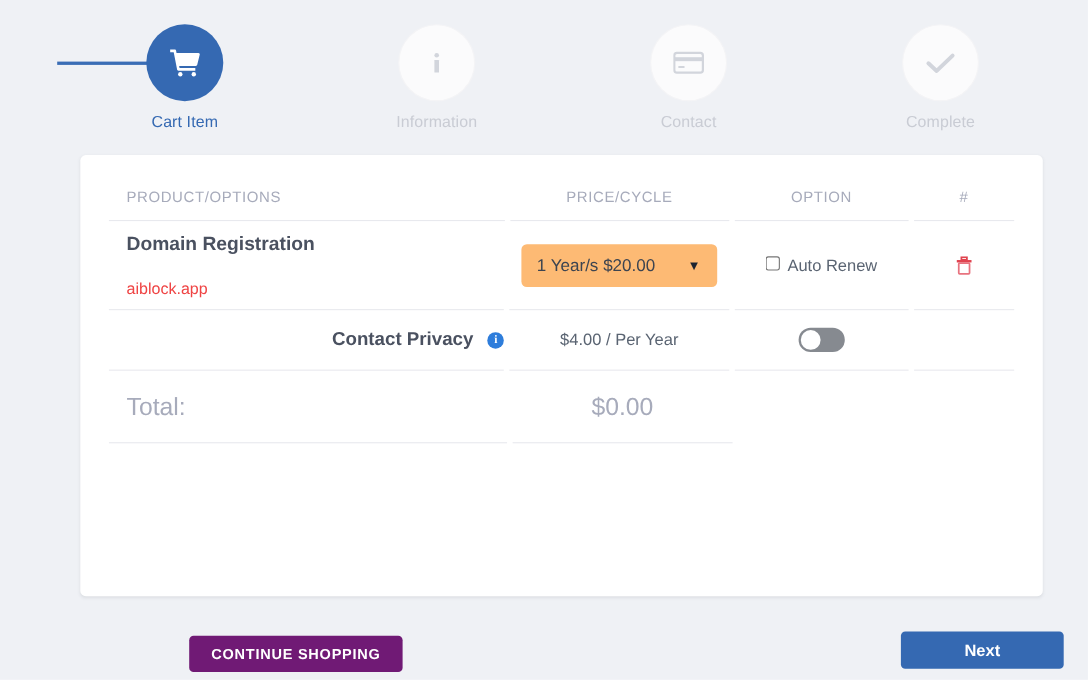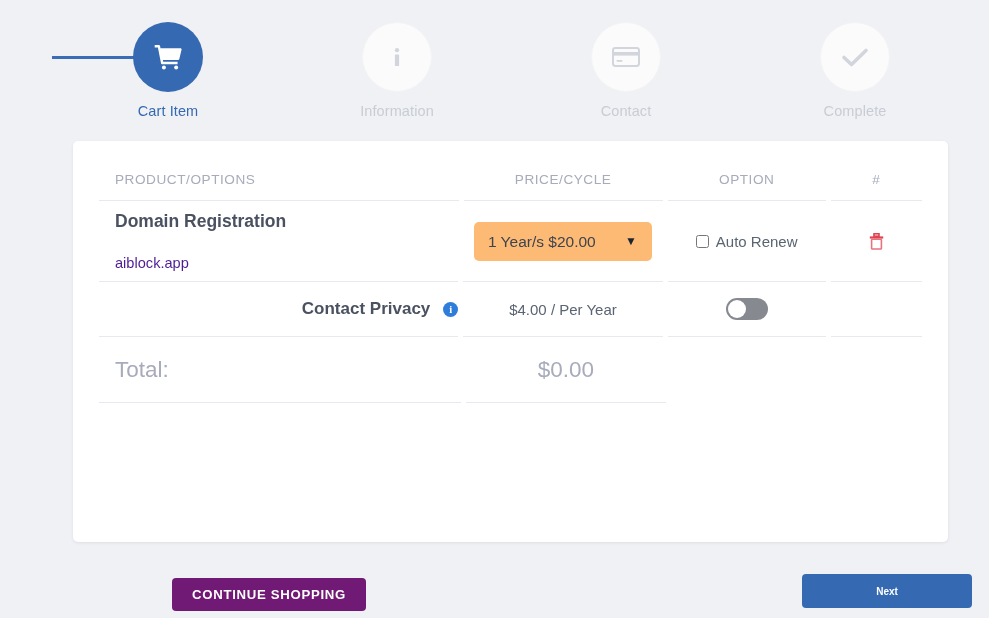--- a/index.html
+++ b/index.html
@@ -136,21 +136,21 @@
 
   .prod-name {
     font-size: 17.5px;
     color: #4a5160;
     font-weight: bold;
     padding-left: 16px;
     line-height: 1.25;
   }
   .prod-link {
     font-size: 14.6px;
-    color: #4c1d95;
+    color: #ef4444;
     padding-left: 16px;
     margin-top: 22px;
     cursor: pointer;
   }
 
   .select-box {
     appearance: none;
     -webkit-appearance: none;
     background: #fdba74;
     border: none;
@@ -173,21 +173,21 @@
     top: 50%;
     transform: translateY(-50%);
     pointer-events: none;
     color: #1c2430;
     font-size: 12px;
     line-height: 1;
   }
 
   .renew-wrap {
     display: flex;
-    align-items: center;
+    align-items: flex-start;
     gap: 7px;
     font-size: 15px;
     color: #5a6472;
     cursor: pointer;
   }
   .renew-wrap input {
     width: 13px;
     height: 13px;
     margin: 0;
     cursor: pointer;
@@ -273,30 +273,30 @@
     font-size: 13.2px;
     font-weight: bold;
     letter-spacing: .7px;
     padding: 0 20px;
     height: 33px;
     cursor: pointer;
   }
 
   .next-btn {
     position: absolute;
-    left: 802px;
+    left: 819px;
     top: 574px;
-    width: 170px;
+    width: 148px;
     height: 34px;
     background: #3569b2;
     color: #ffffff;
     border: none;
     border-radius: 4px;
     font-family: "Liberation Sans", sans-serif;
-    font-size: 10px;
+    font-size: 15px;
     font-weight: bold;
     cursor: pointer;
   }
 </style>
 </head>
 <body>
 
 <div class="stepper">
   <div class="step-line"></div>
 

